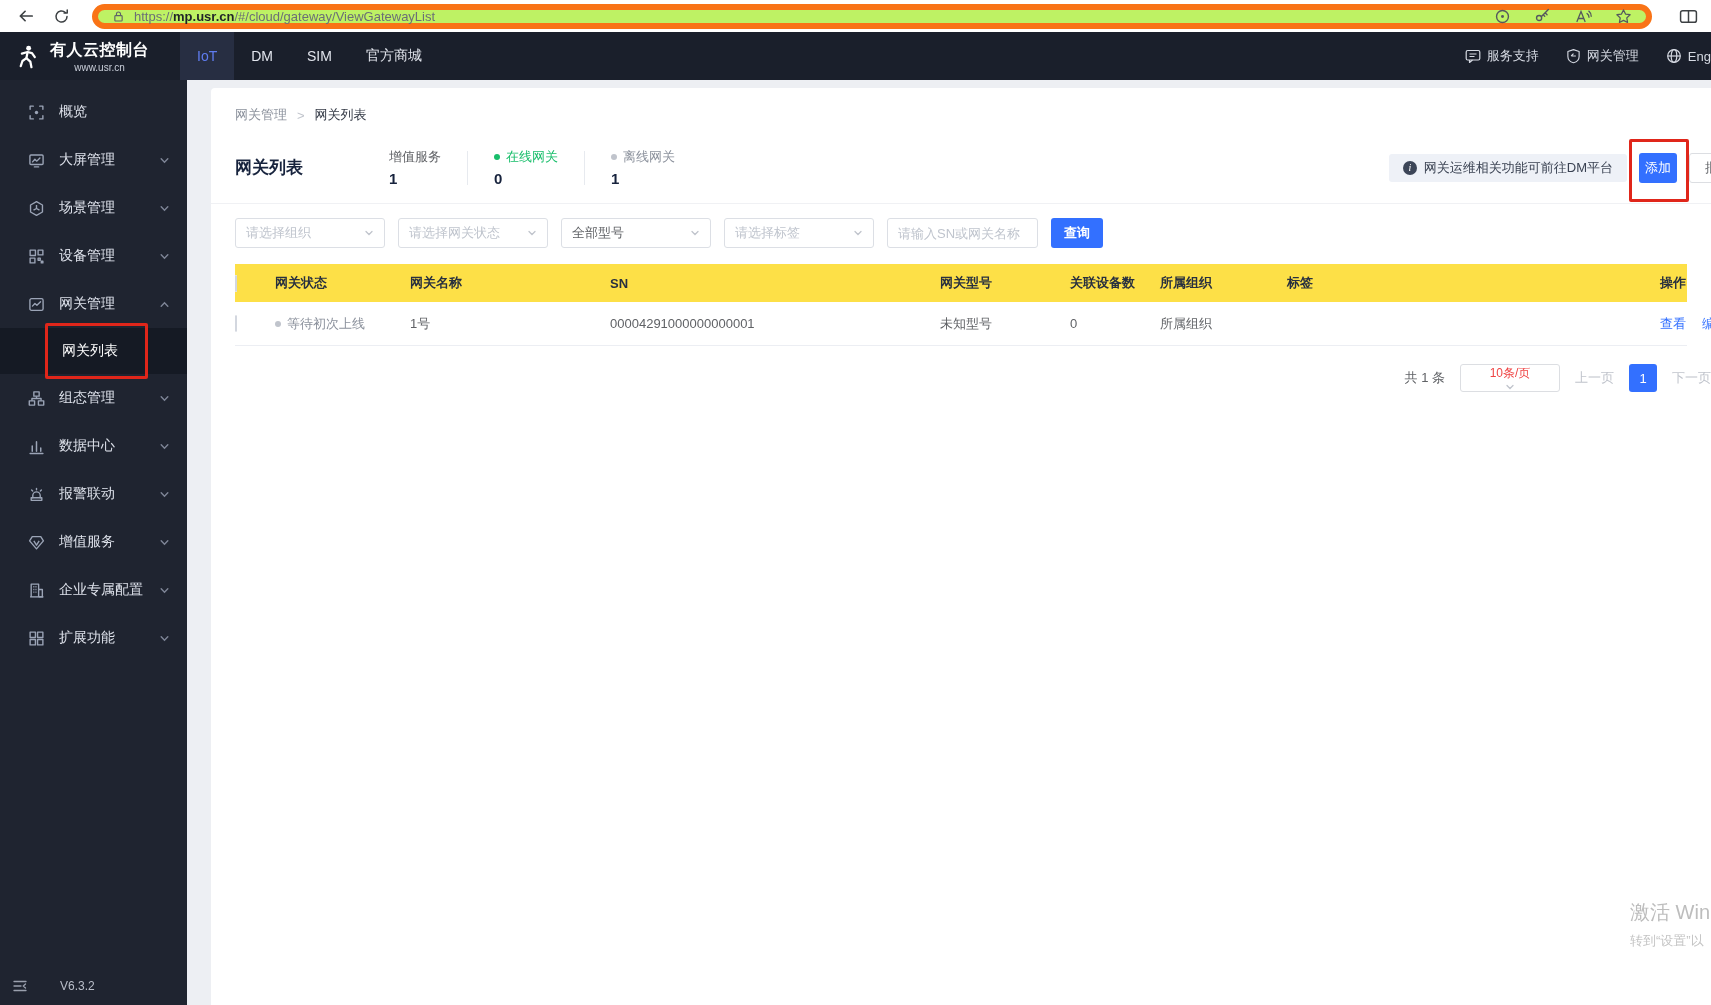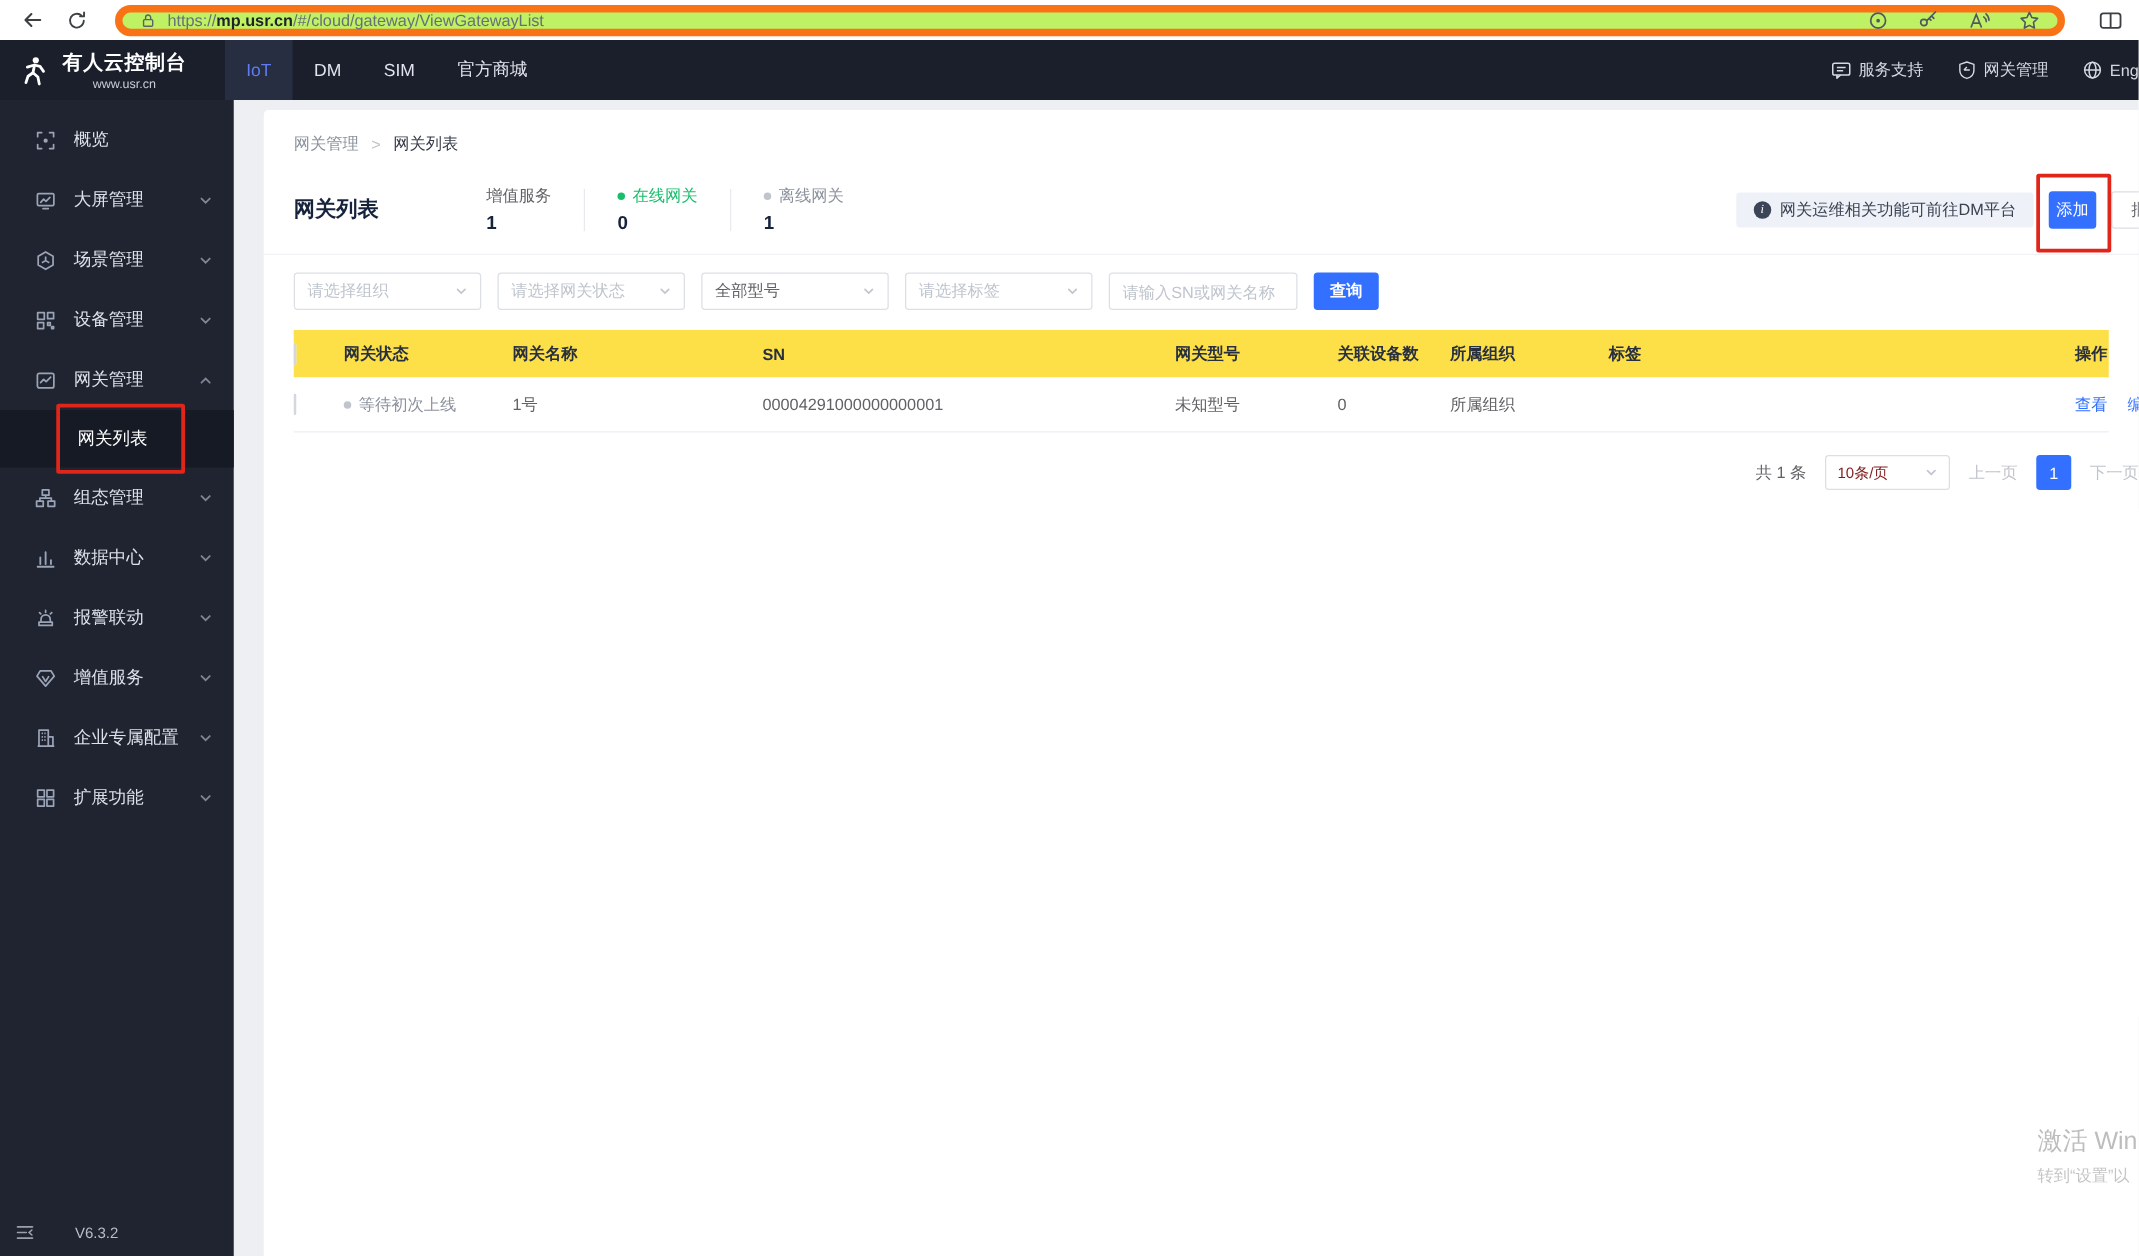--- a/index.html
+++ b/index.html
@@ -85,21 +85,21 @@
   .trow { display:grid; grid-template-columns:40px 135px 200px 330px 130px 90px 127px 373px 1fr; align-items:center; }
   .thead { height:38px; background:#fde047; font-size:13px; font-weight:bold; color:#28303f; }
   .tbody-row { height:44px; border-bottom:1px solid #eceef3; font-size:13px; color:#606266; background:#fff; }
   .cb { width:14px; height:14px; border:1px solid #d3d7df; border-radius:2px; background:#fff; }
   .status-cell { display:flex; align-items:center; gap:6px; color:#8b919c; }
   .actions { display:flex; gap:16px; white-space:nowrap; overflow:visible; }
   .link { color:#3370ff; cursor:pointer; }
 
   
   .pagination { margin-top:18px; margin-right:-24px; display:flex; align-items:center; justify-content:flex-end; gap:15px; font-size:13px; color:#606266; }
-  .page-size { width:100px; height:28px; border:1px solid #dcdee2; border-radius:3px; display:flex; align-items:center; justify-content:space-between; padding:0 9px; font-size:12px; color:#7f1d1d; }
+  .page-size { width:100px; height:28px; border:1px solid #dcdee2; border-radius:3px; display:flex; align-items:center; justify-content:space-between; padding:0 9px; font-size:12px; color:#ef4444;flex-direction:column; }
   .page-btn { color:#c0c4cc; }
   .page-current { width:28px; height:28px; background:#3370ff; color:#fff; border-radius:3px; display:flex; align-items:center; justify-content:center; font-size:13px; }
 
   
   .watermark { position:absolute; left:1630px; top:899px; pointer-events:none; white-space:nowrap; }
   .wm1 { font-size:20px; color:#bdbdbd; }
   .wm2 { font-size:13px; color:#c4c4c4; margin-top:6px; }
 </style>
 </head>
 <body>

